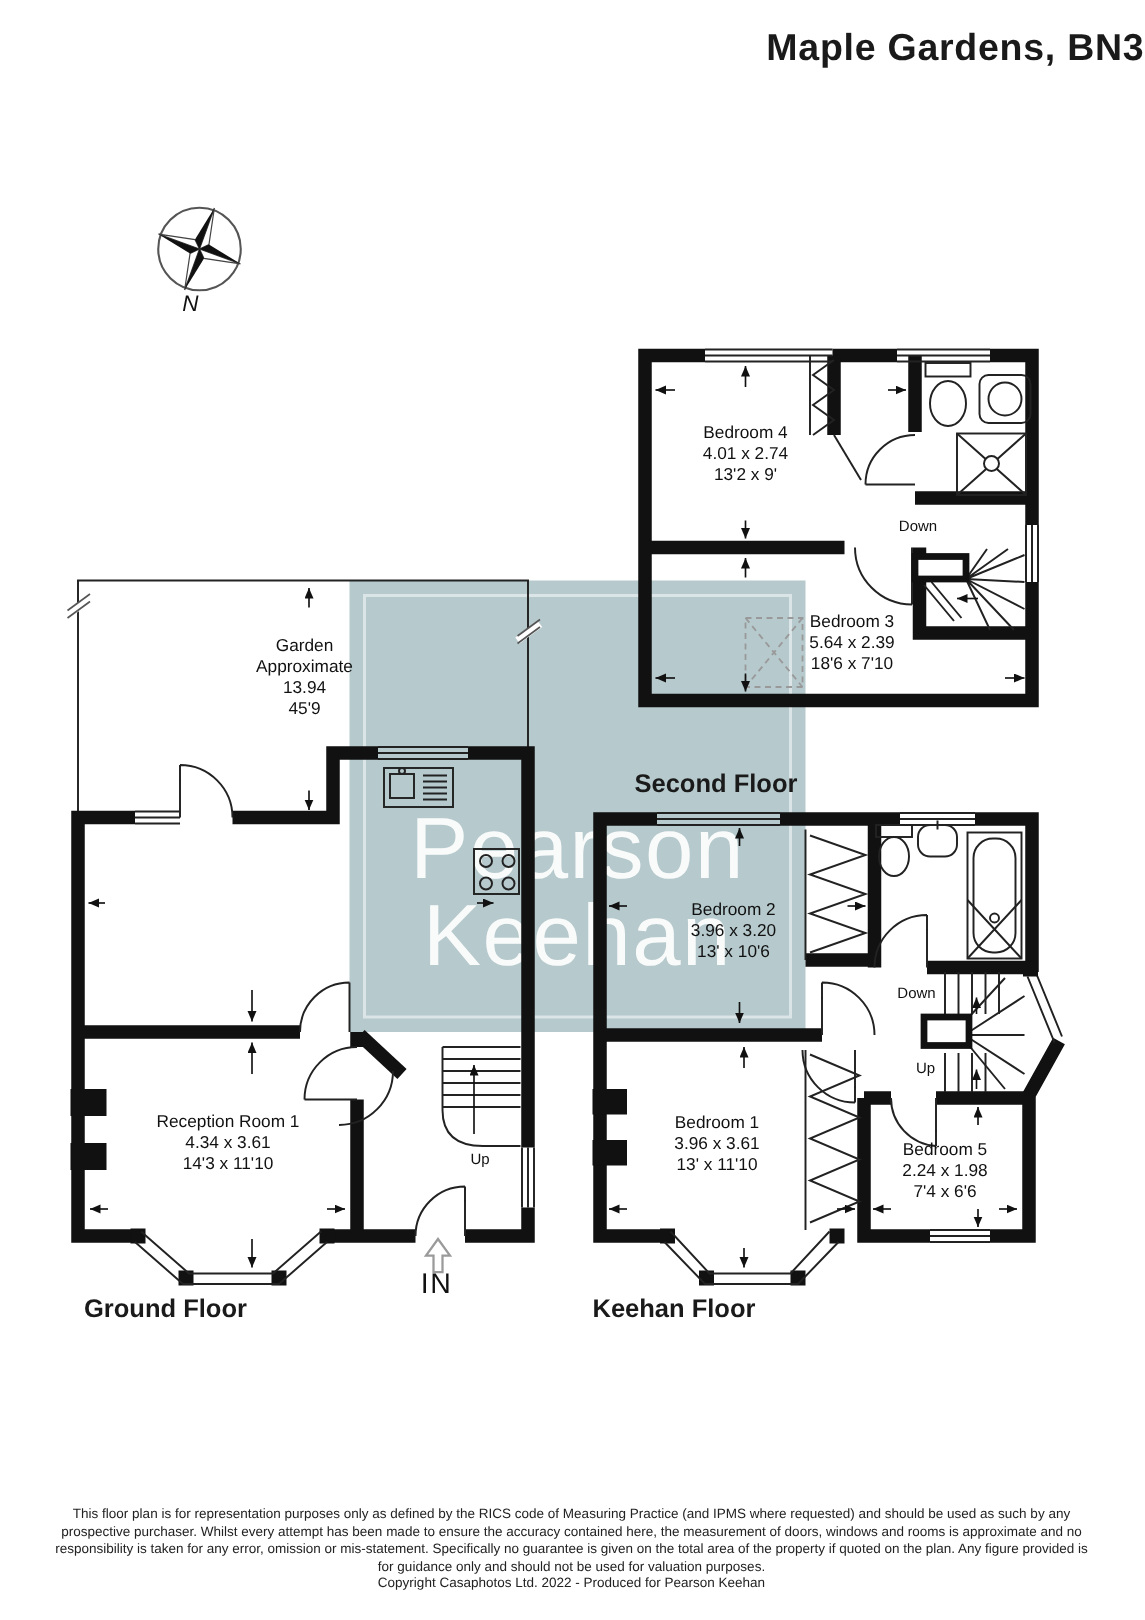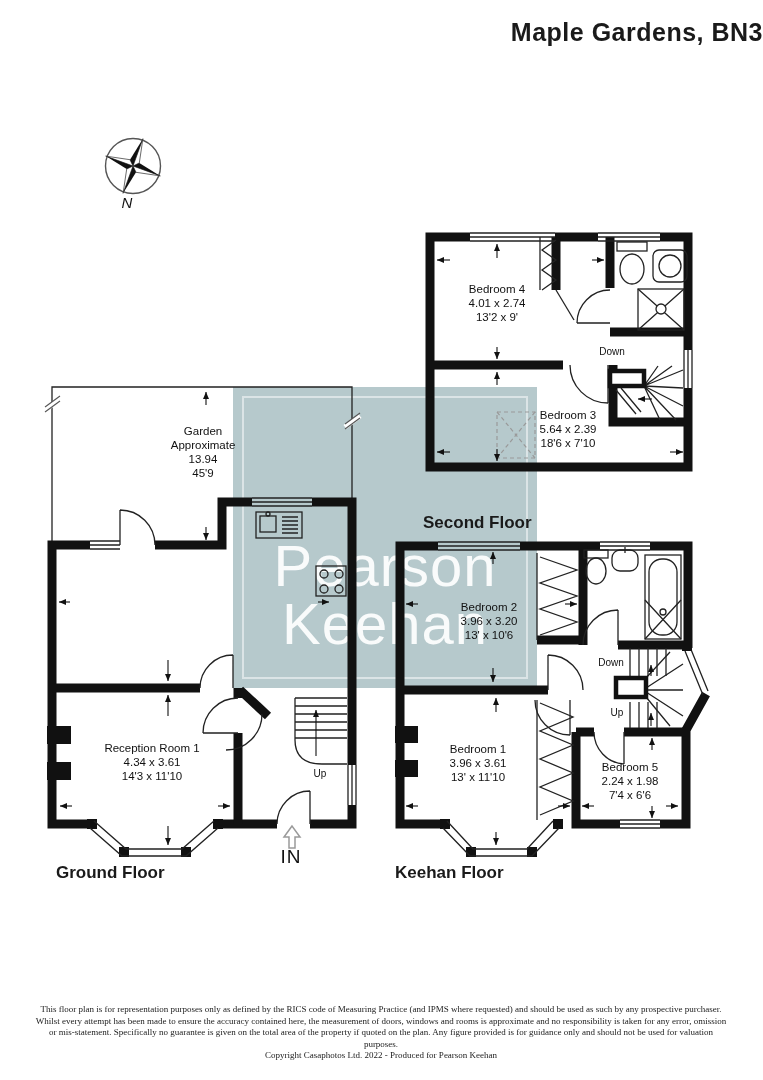--- a/index.html
+++ b/index.html
@@ -15,21 +15,21 @@
   svg.plan{position:absolute;left:0;top:0;z-index:2;}
   .room-label{position:absolute;z-index:3;text-align:center;font-size:11.5px;line-height:14px;
       transform:translateX(-50%);white-space:nowrap;color:#111;}
   .room-label span{display:block;}
   .tiny-label{position:absolute;z-index:3;transform:translateX(-50%);font-size:10px;color:#111;white-space:nowrap;}
   .in-label{font-size:19px;letter-spacing:1px;}
   .n-label{font-size:15px;font-style:italic;}
   .floor-title{position:absolute;z-index:3;font-size:17px;font-weight:bold;white-space:nowrap;}
   #footer{position:absolute;left:31px;top:1004px;width:700px;z-index:5;text-align:center;
       font-size:9px;line-height:11.6px;color:#222;}
-  #footer p{margin:0;font-family:Liberation Serif, serif;}
+  #footer p{margin:0;}
   
   .w{stroke:#111;stroke-width:9;fill:none;stroke-linejoin:miter;}
   .t{stroke:#222;stroke-width:1.3;fill:none;}
   .d{stroke:#111;stroke-width:1.1;fill:none;}
   .f{fill:#111;stroke:none;}
   .dash{stroke:#999;stroke-width:1.2;fill:none;stroke-dasharray:4 3;}
   .brk{stroke:#555;stroke-width:1.1;fill:none;}
   .wht{stroke:#fff;stroke-width:5;fill:none;}
 </style>
 </head>

